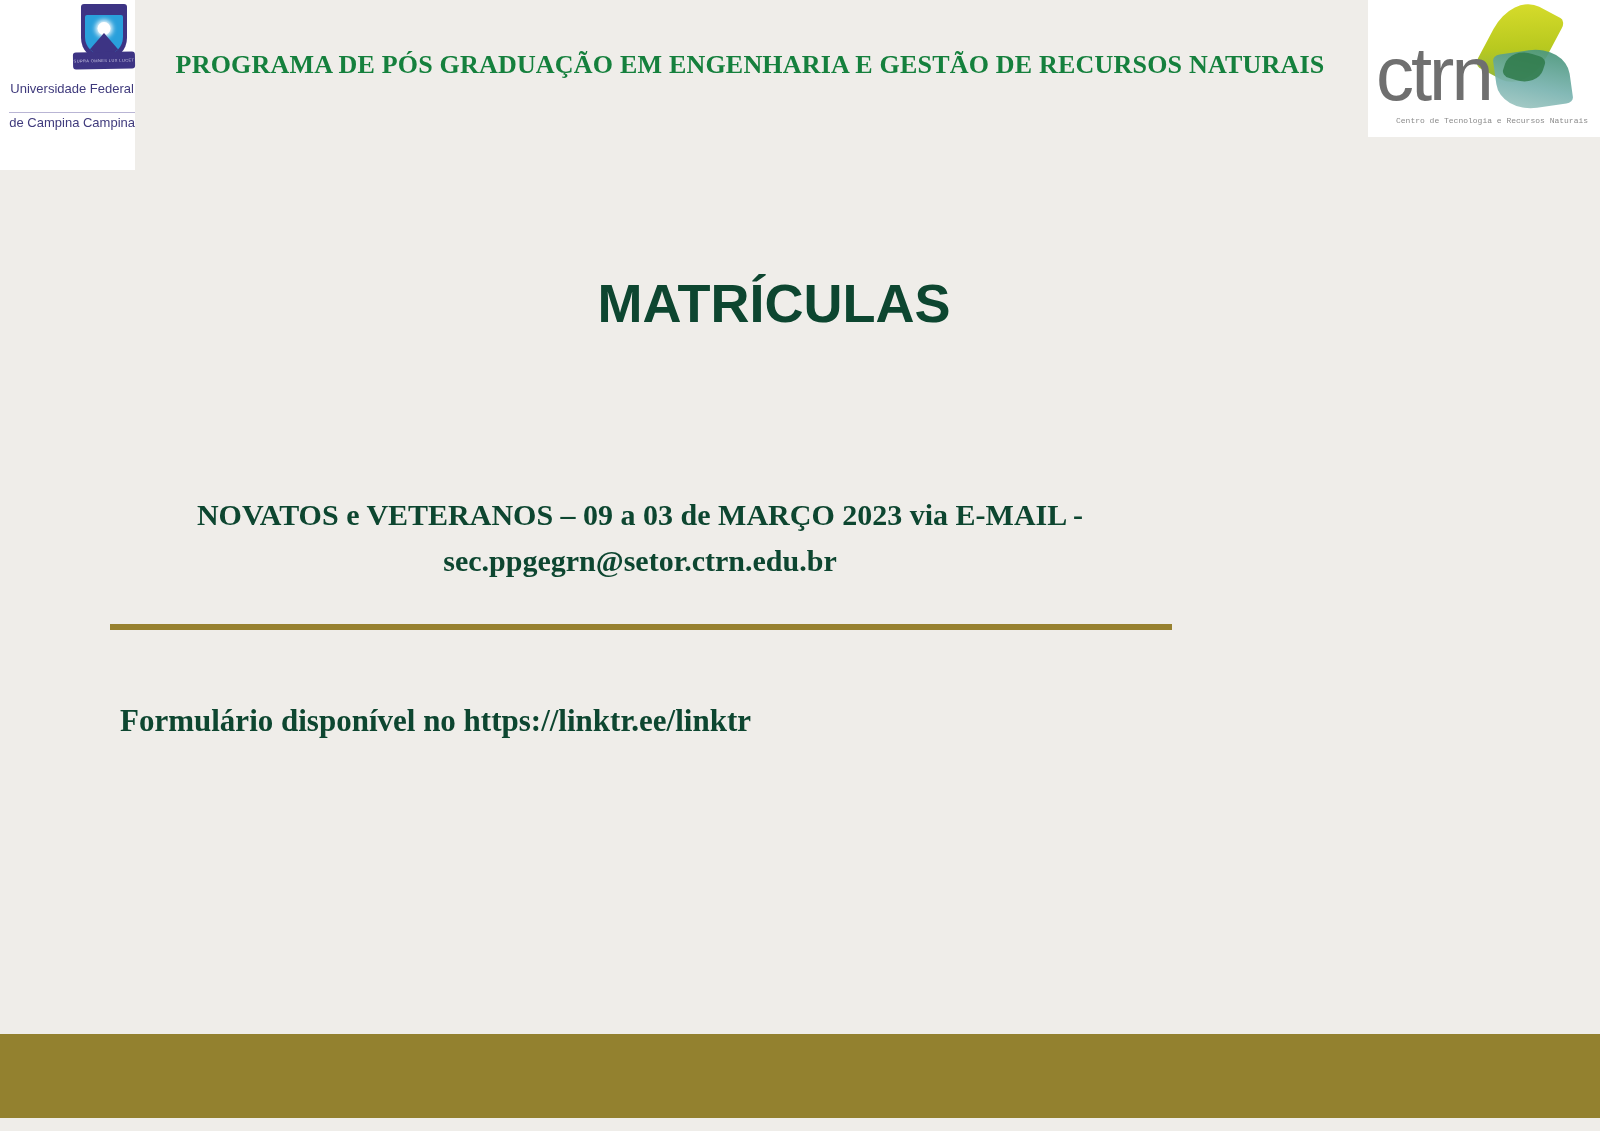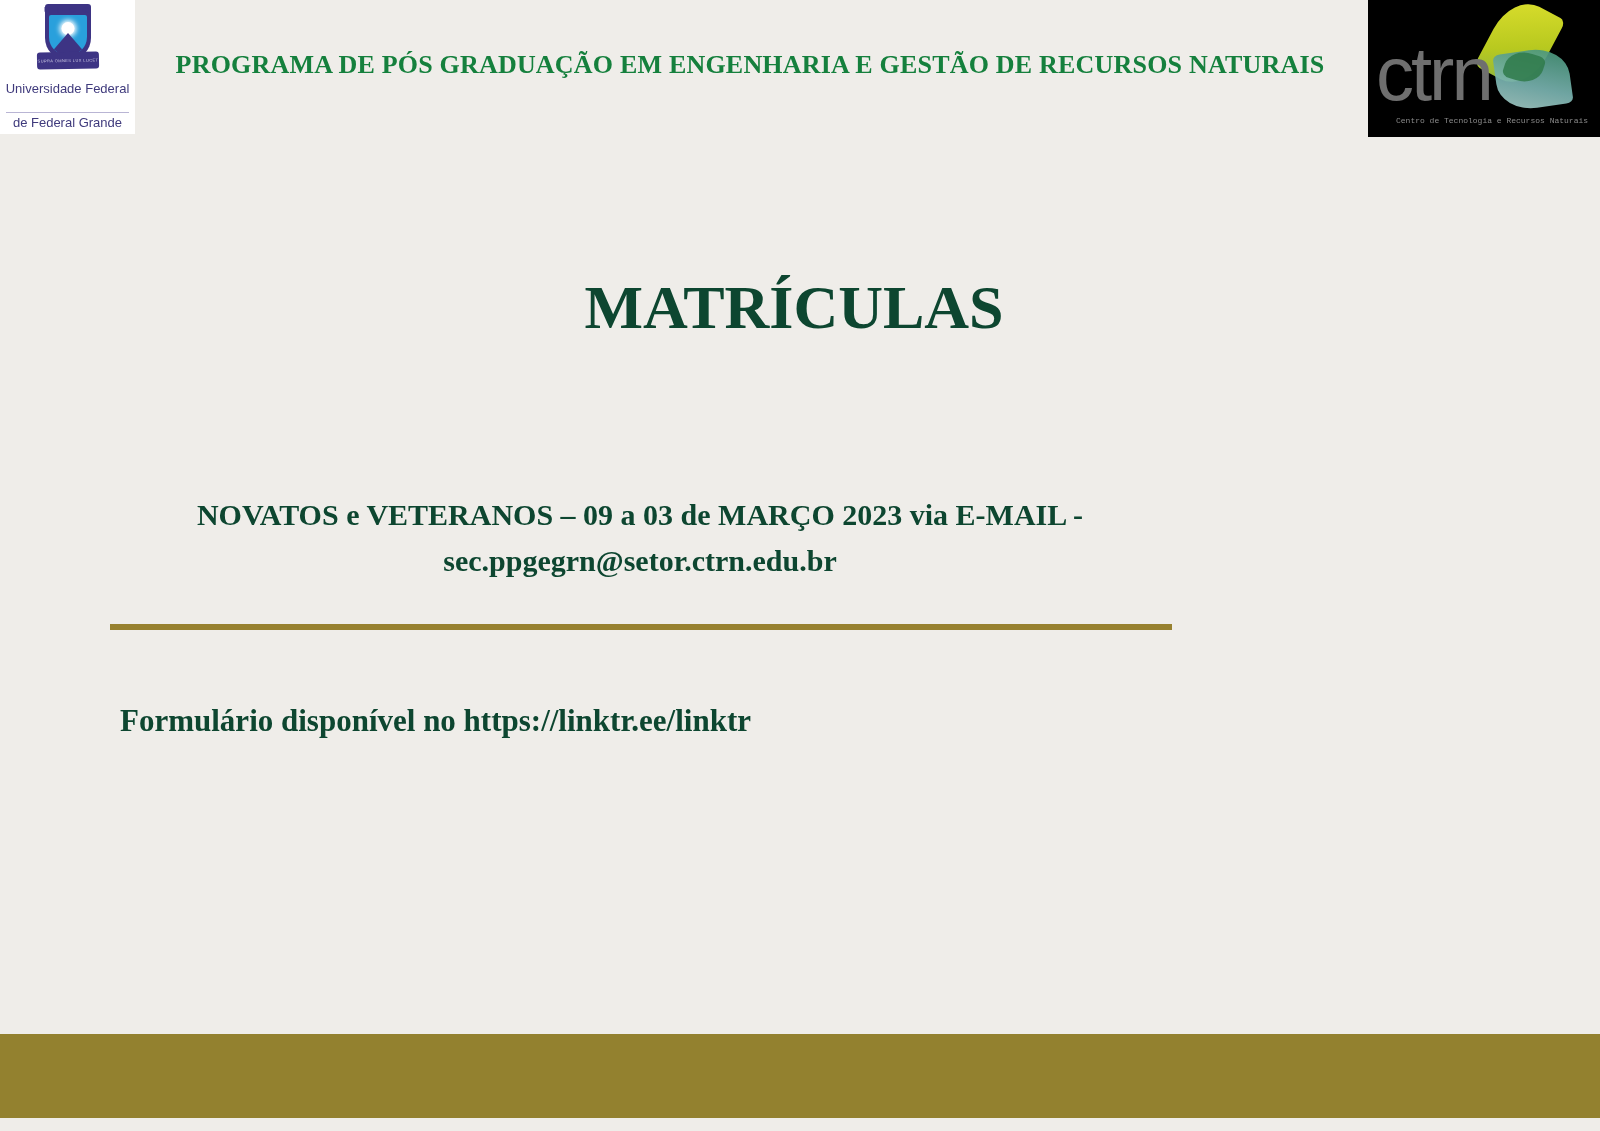--- a/index.html
+++ b/index.html
@@ -22,25 +22,25 @@
     top: 0;
     width: 1600px;
     height: 140px;
   }
 
   .logo-box-left {
     position: absolute;
     left: 0;
     top: 0;
     width: 135px;
-    height: 134px;
+    height: 170px;
     background: #ffffff;
     display: flex;
     flex-direction: column;
-    align-items: center;
+    align-items: flex-end;
     justify-content: flex-start;
     padding-top: 4px;
     box-sizing: border-box;
   }
 
   .ufcg-shield {
     position: relative;
     width: 62px;
     height: 72px;
   }
@@ -149,21 +149,21 @@
     letter-spacing: 0.2px;
     white-space: nowrap;
   }
 
   .logo-box-right {
     position: absolute;
     left: 1368px;
     top: 0;
     width: 232px;
     height: 137px;
-    background: #000000;
+    background: #ffffff;
     overflow: hidden;
   }
   .ctrn-word {
     position: absolute;
     left: 8px;
     top: 36px;
     font-family: "Liberation Sans", sans-serif;
     font-size: 76px;
     font-weight: normal;
     color: #6f6f6f;
@@ -212,26 +212,25 @@
     opacity: 0.85;
   }
 
   
   .slide-title {
     position: absolute;
     left: 0;
     top: 272px;
     width: 1548px;
     text-align: center;
-    font-family: Liberation Serif, serif;
-    font-size: 62px;
+    font-family: Liberation Sans, sans-serif;
+    font-size: 54px;
     font-weight: bold;
     color: #0d4630;
     letter-spacing: 0px;
-    margin-left: 20px;
   }
 
   .body-block {
     position: absolute;
     left: 108px;
     top: 492px;
     width: 1064px;
     text-align: center;
   }
   .body-line {
@@ -284,21 +283,21 @@
         <div class="shield-sun"></div>
         <div class="shield-mountain"></div>
       </div>
       <div class="shield-letters">U F C G</div>
       <div class="shield-ribbon">
         <span class="ribbon-text">SUPRA OMNES LUX LUCET</span>
       </div>
     </div>
     <div class="ufcg-name">
       <span class="line1">Universidade Federal</span>
-      <span class="line2">de Federal Grande</span>
+      <span class="line2">de Campina Campina</span>
     </div>
   </div>
 
   <div class="header-title">PROGRAMA DE PÓS GRADUAÇÃO EM ENGENHARIA E GESTÃO DE RECURSOS NATURAIS</div>
 
   <div class="logo-box-right">
     <div class="ctrn-leaf-top"></div>
     <div class="ctrn-leaf-bottom"></div>
     <div class="ctrn-leaf-overlap"></div>
     <div class="ctrn-word">ctrn</div>

